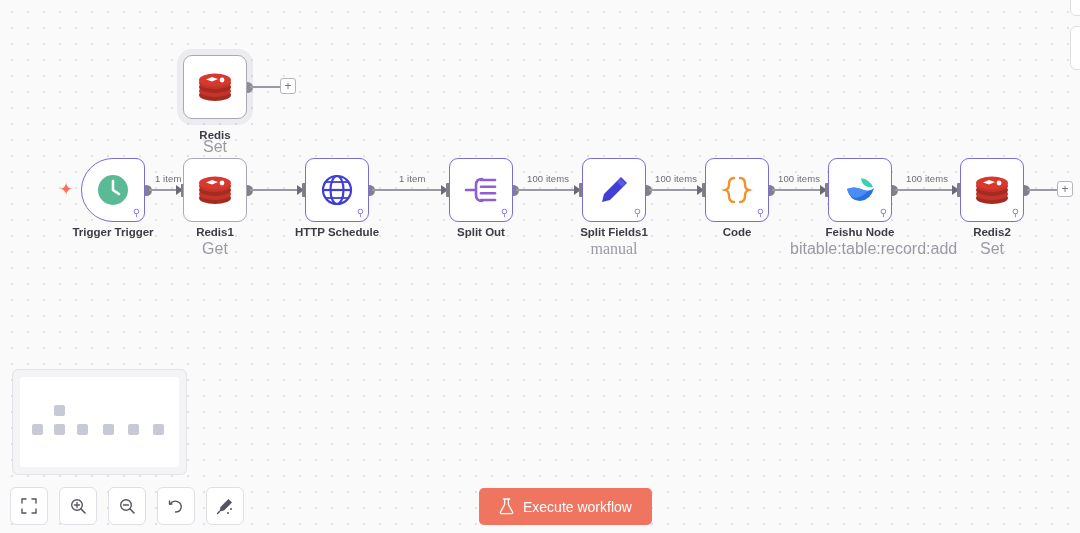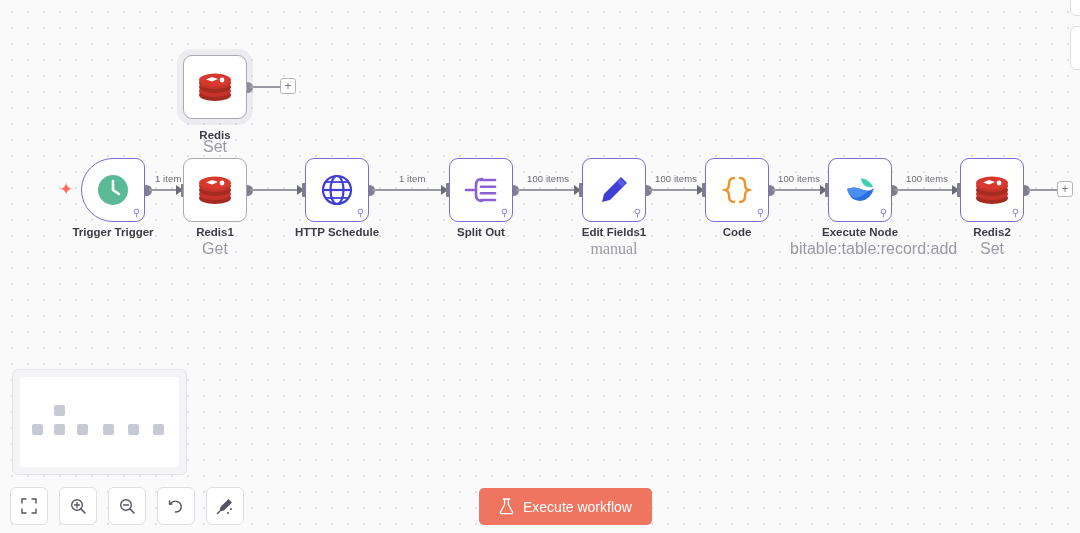--- a/index.html
+++ b/index.html
@@ -298,41 +298,41 @@
   </div>
   <div class="node-caption" style="left:437px; top:226px; width:88px;">Split Out</div>
 
   <div class="node accent" style="left:582px; top:158px;">
     <svg class="icn" width="32" height="32" viewBox="0 0 32 32">
       <path d="M23 3 L29 9 L12 26 L4 28 L6 20 Z" fill="#3f3fd6"></path>
       <path d="M22.5 4.5 L27.5 9.5 L24 13 L19 8 Z" fill="#5a5ae6"></path>
     </svg>
     <span class="pin">⚲</span>
   </div>
-  <div class="node-caption" style="left:562px; top:226px; width:104px;">Edit Fields1</div>
+  <div class="node-caption" style="left:562px; top:226px; width:104px;">Split Fields1</div>
   <div class="node-sub" style="left:562px; top:240px; width:104px;font-family:Liberation Serif, serif;">manual</div>
 
   <div class="node accent" style="left:705px; top:158px;">
     <svg class="icn" width="32" height="32" viewBox="0 0 32 32">
       <path d="M13 4 Q8 4 8 10 Q8 15 4.5 16 Q8 17 8 22 Q8 28 13 28" fill="none" stroke="#f0932b" stroke-width="2.4" stroke-linecap="round"></path>
       <path d="M19 4 Q24 4 24 10 Q24 15 27.5 16 Q24 17 24 22 Q24 28 19 28" fill="none" stroke="#f0932b" stroke-width="2.4" stroke-linecap="round"></path>
     </svg>
     <span class="pin">⚲</span>
   </div>
   <div class="node-caption" style="left:705px; top:226px; width:64px;">Code</div>
 
   <div class="node accent" style="left:828px; top:158px;">
     <svg class="icn" width="34" height="30" viewBox="0 0 34 30">
       <path d="M18 3 Q27 5 30 12 Q25 13 21 10 Q18 7 18 3 Z" fill="#3dcfaf"></path>
       <path d="M4 14 Q11 11 18 14 Q26 18 31 13 Q28 25 17 26 Q7 26 4 14 Z" fill="#2b6fe0"></path>
       <path d="M4 14 Q11 11 18 14 Q22 16 25 16 Q18 23 12 23 Q6 21 4 14 Z" fill="#4a8ef5"></path>
     </svg>
     <span class="pin">⚲</span>
   </div>
-  <div class="node-caption" style="left:800px; top:226px; width:120px;">Execute Node</div>
+  <div class="node-caption" style="left:800px; top:226px; width:120px;">Feishu Node</div>
   <div class="node-sub" style="left:790px; top:240px; width:140px;">bitable:table:record:add</div>
 
   <div class="node accent" style="left:960px; top:158px;">
     <svg class="icn" width="36" height="32" viewBox="0 0 36 32">
       <ellipse cx="18" cy="24" rx="16" ry="6" fill="#a32b20"></ellipse>
       <ellipse cx="18" cy="20" rx="16" ry="6" fill="#c6332a"></ellipse>
       <ellipse cx="18" cy="16" rx="16" ry="6" fill="#a32b20"></ellipse>
       <ellipse cx="18" cy="12" rx="16" ry="6" fill="#c6332a"></ellipse>
       <ellipse cx="18" cy="9" rx="16" ry="6.5" fill="#d8392e"></ellipse>
       <path d="M9 8.5 L15 6 L21 8 L15 10.5 Z" fill="#ffffff"></path>

